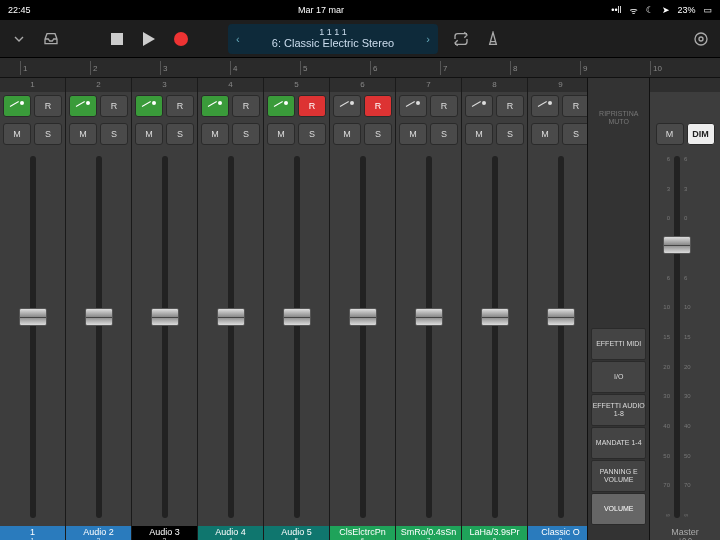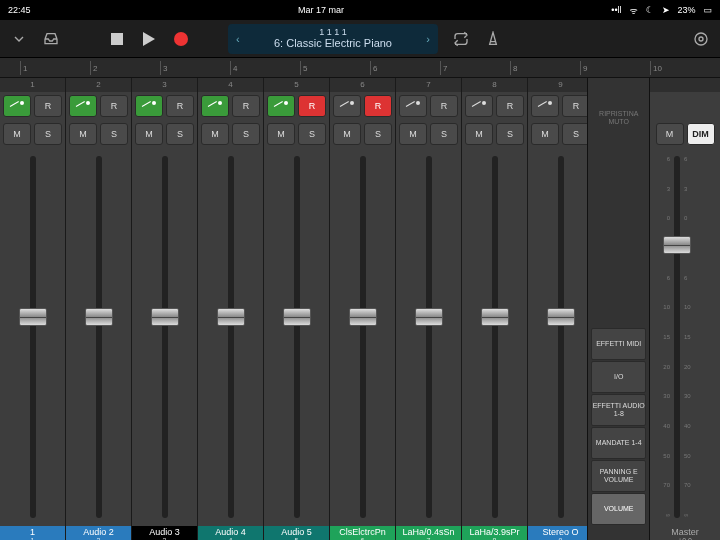--- a/index.html
+++ b/index.html
@@ -85,21 +85,21 @@
       <div class="tb-play"></div>
     </div>
   <div class="tb-icon">
       <div class="tb-rec"></div>
     </div>
   <div style="width:10px"></div>
   <div class="lcd">
     <span class="arrow">‹</span>
     <div class="lcd-center">
       <div>1   1   1      1</div>
-      <div style="font-size:11px">6: Classic Electric Piano</div>
+      <div style="font-size:11px">6: Classic Electric Stereo</div>
     </div>
     <span class="arrow">›</span>
   </div>
   <div class="tb-icon">
       <svg viewBox="0 0 24 24">
         <path d="M17 2l4 4-4 4M3 12V8a4 4 0 014-4h14M7 22l-4-4 4-4M21 12v4a4 4 0 01-4 4H3"></path>
       </svg>
     </div>
   <div class="tb-icon">
       <svg viewBox="0 0 24 24">
@@ -283,21 +283,21 @@
         <div class="btn-row">
           <div class="sq">M</div>
           <div class="sq">S</div>
         </div>
         <div class="fader-area">
           <div class="fader-track">
             <div class="fader-cap" style="top:42.00000000000001%"></div>
           </div>
         </div>
         <div class="ch-label" style="background:#1fa35a">
-          <span>LaHa/0.4sSn</span>
+          <span>SmRo/0.4sSn</span>
           <span class="sub">7</span>
         </div>
       </div>
       <div class="ch">
         <div class="ch-num">8</div>
         <div class="btn-row">
           <div class="sq ">
             <div class="route"></div>
           </div>
           <div class="sq ">R</div>
@@ -327,21 +327,21 @@
         <div class="btn-row">
           <div class="sq">M</div>
           <div class="sq">S</div>
         </div>
         <div class="fader-area">
           <div class="fader-track">
             <div class="fader-cap" style="top:42.00000000000001%"></div>
           </div>
         </div>
         <div class="ch-label" style="background:#2a7bbd">
-          <span>Stereo O</span>
+          <span>Classic O</span>
           <span class="sub">9</span>
         </div>
       </div>
     </div>
   <div class="sidebar">
     <div class="side-top" id="restore">RIPRISTINA
 MUTO</div>
     <div class="side-spacer"></div>
     <div id="side-items">
         <div class="side-btn">EFFETTI MIDI</div>

